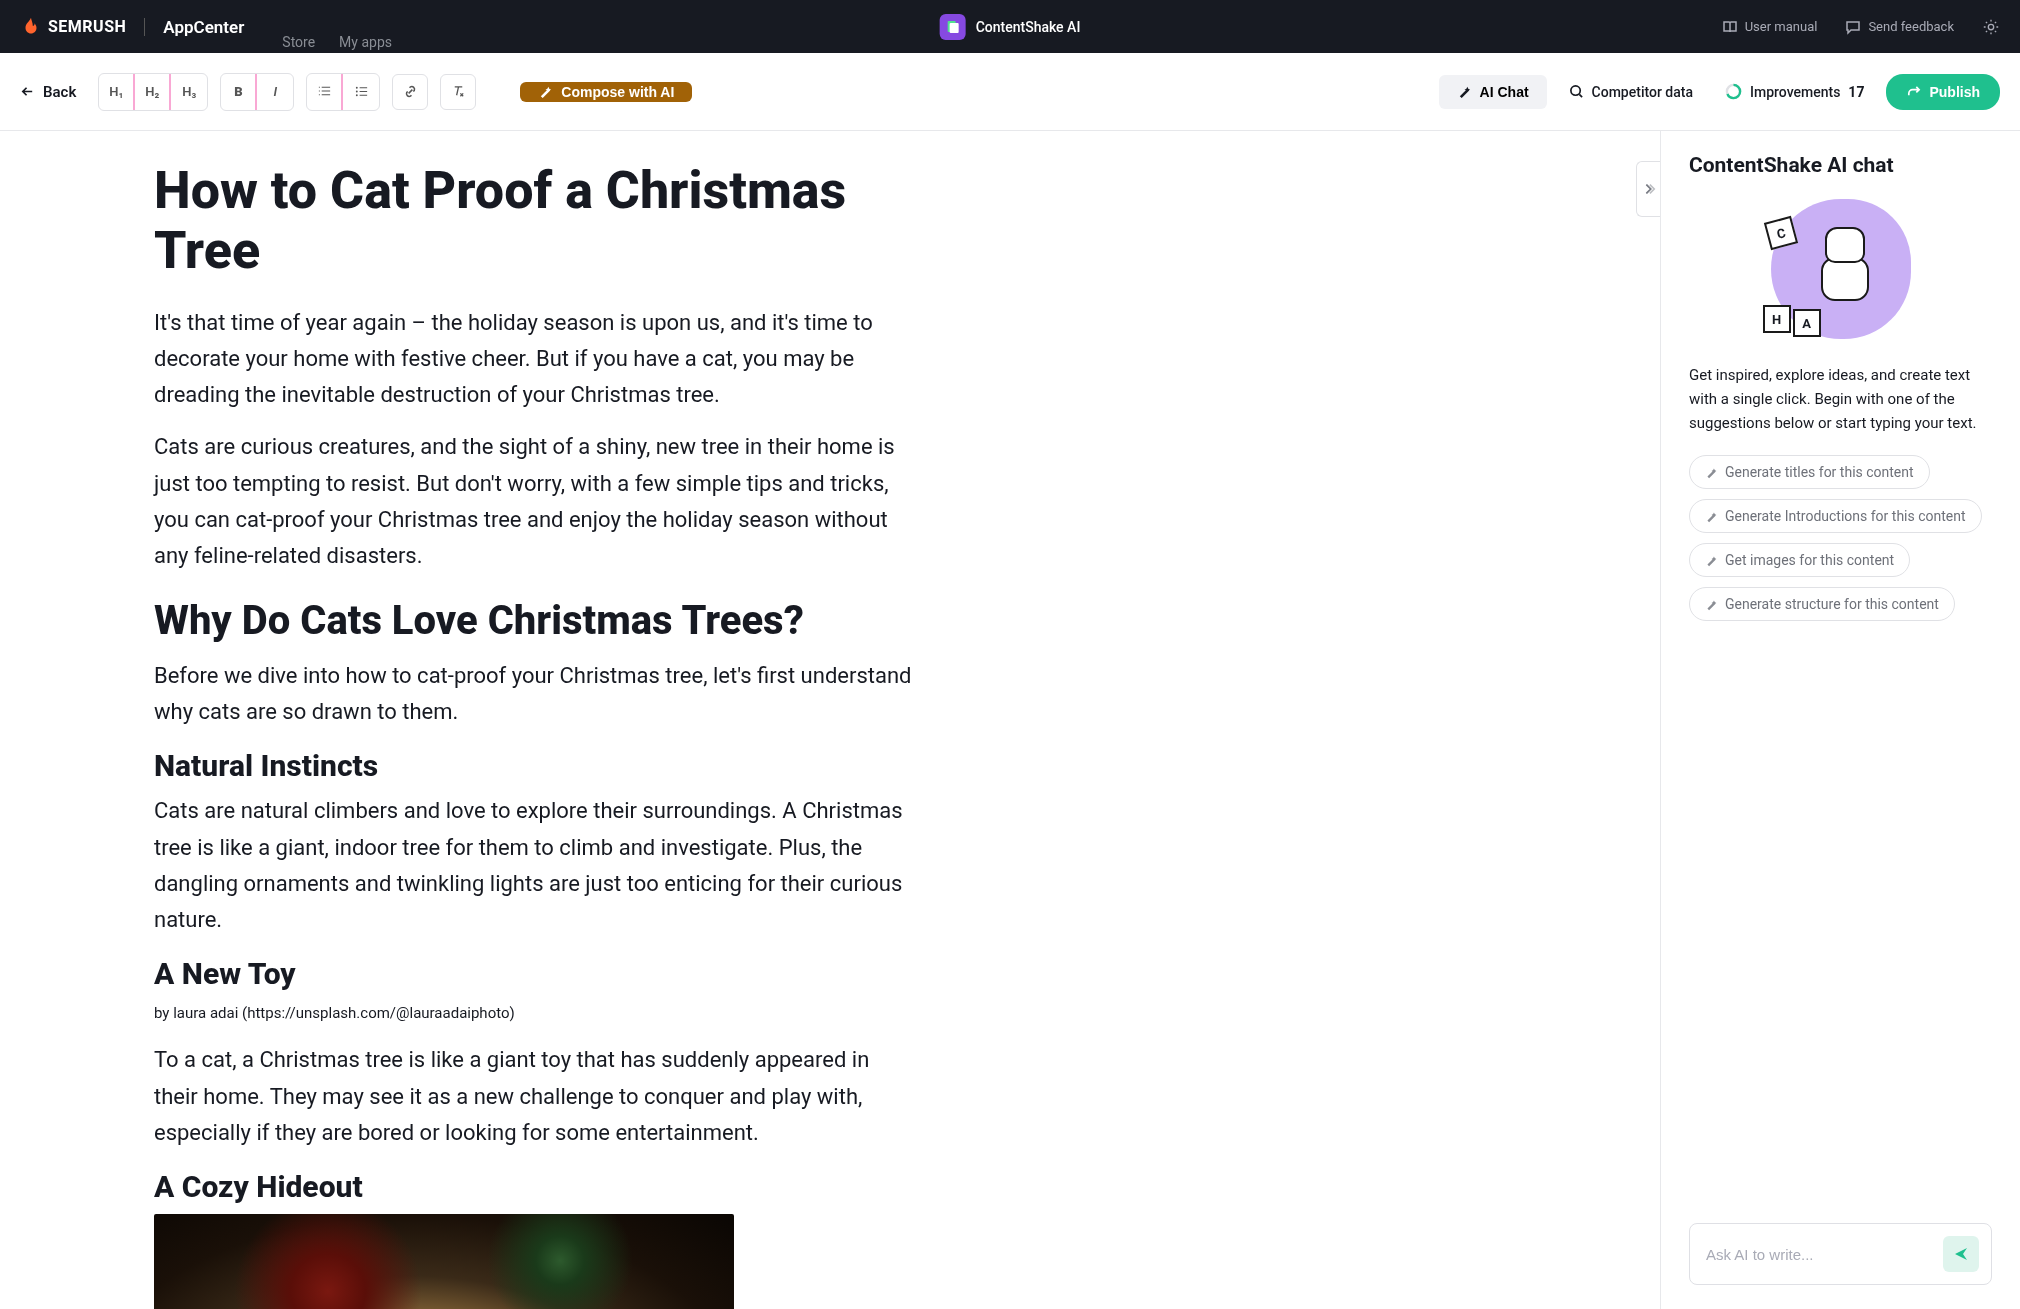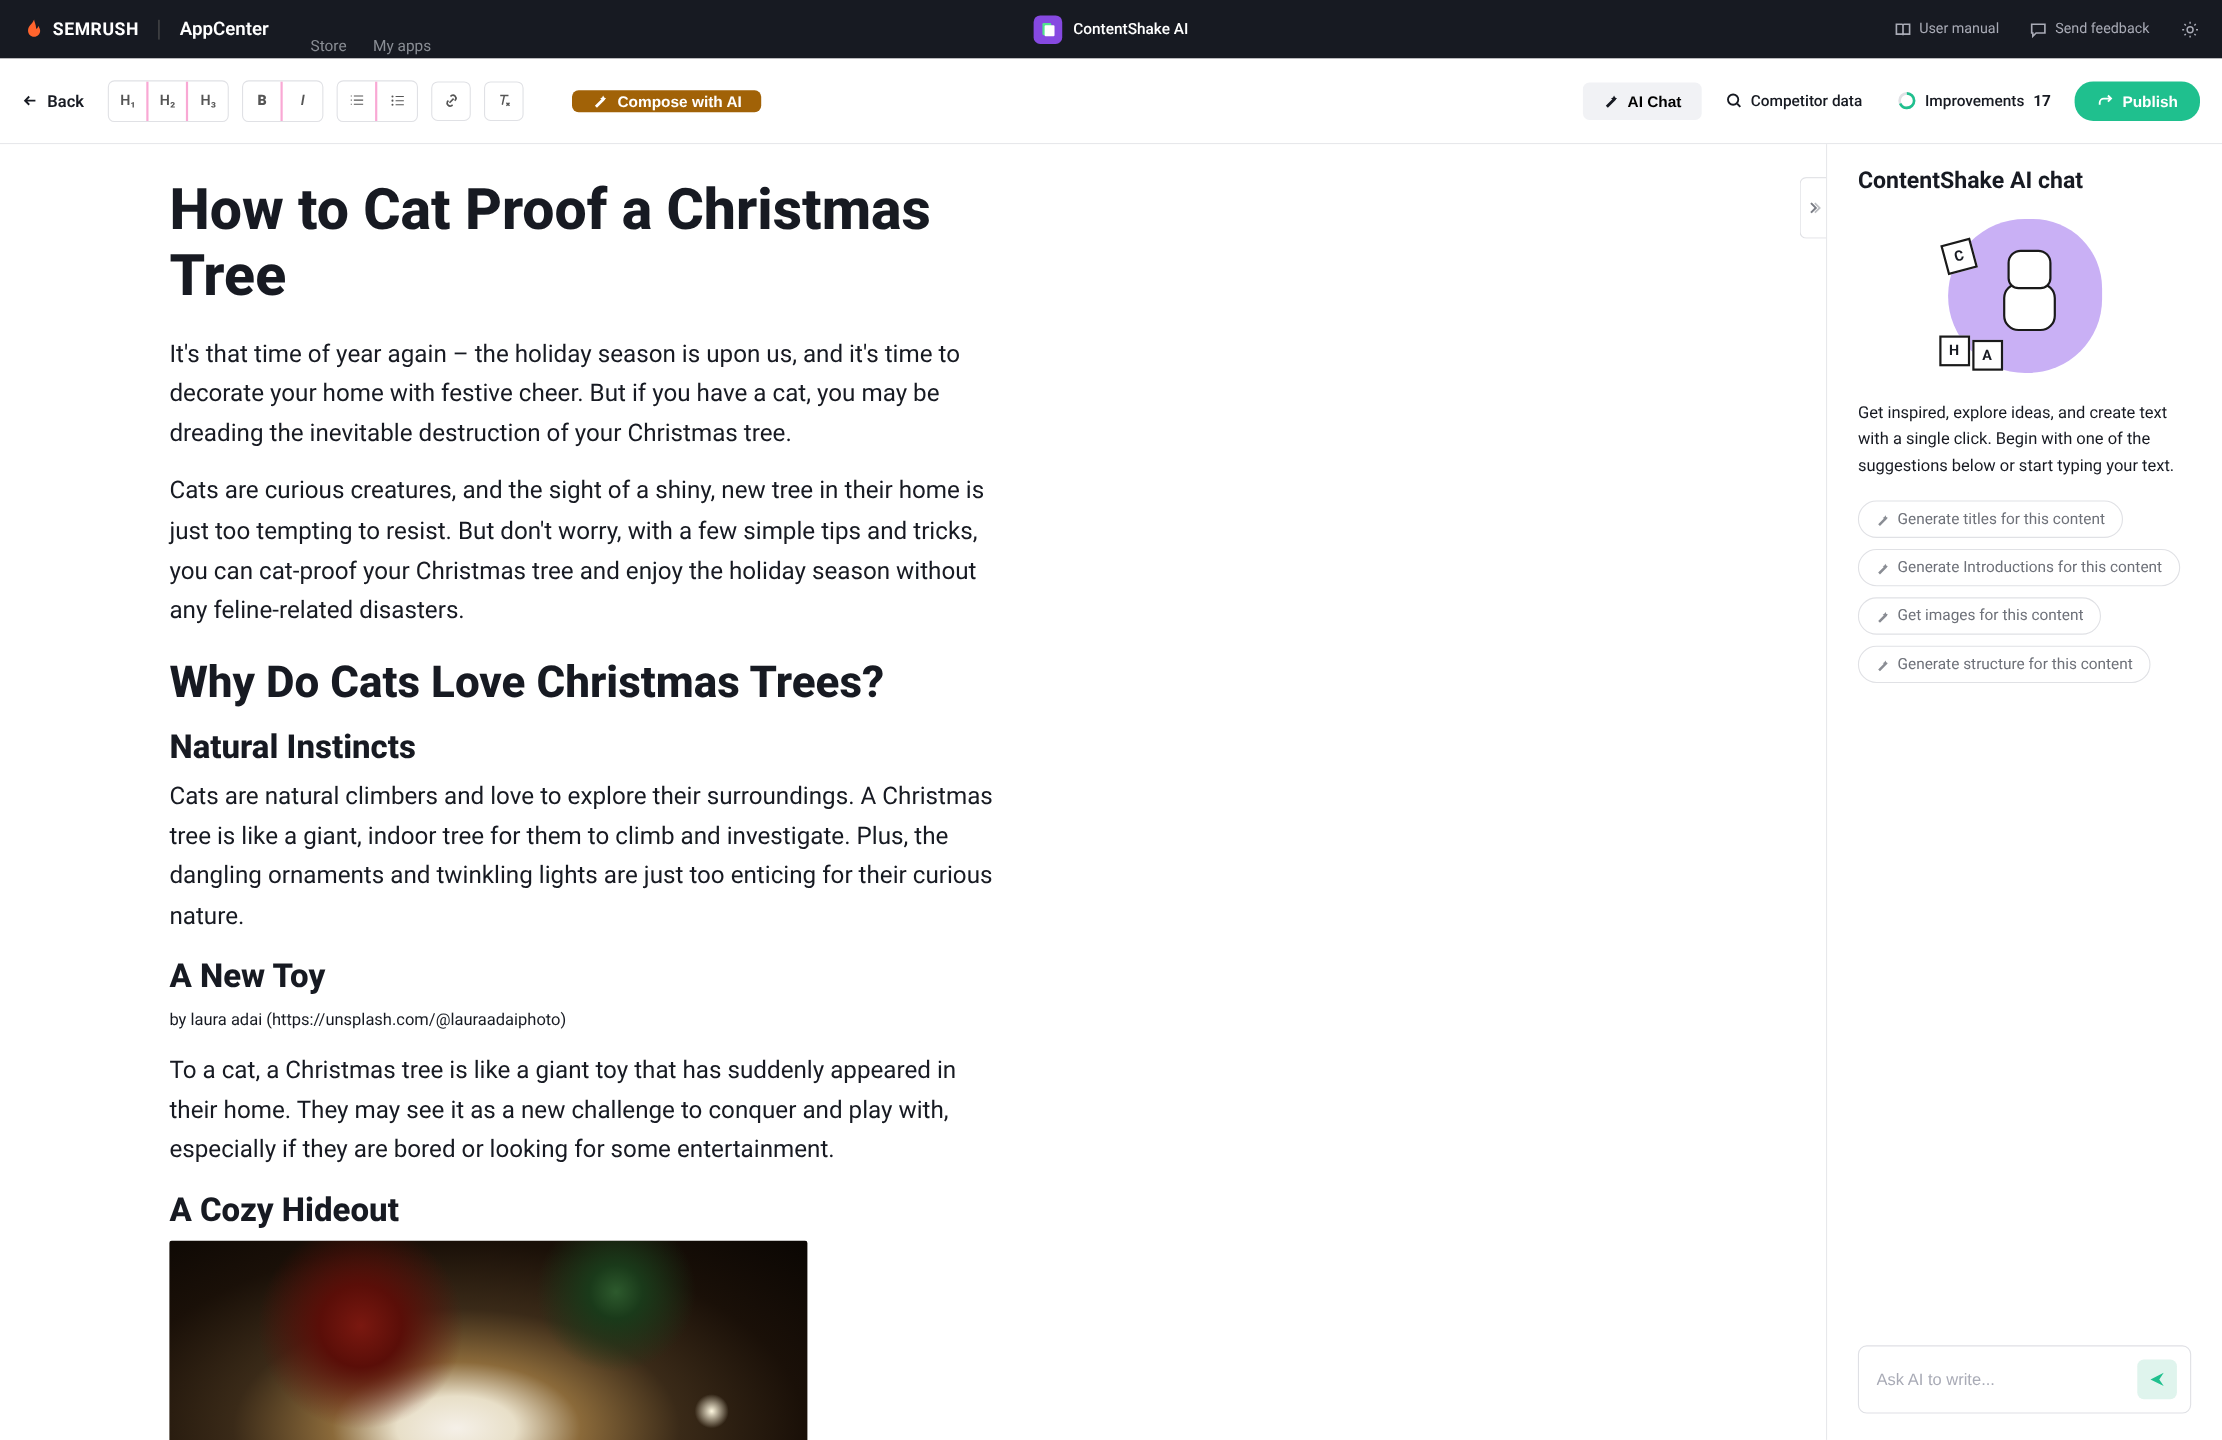--- a/index.html
+++ b/index.html
@@ -217,20 +217,21 @@
   </div>
 </div>
 
 <div class="main">
   <div class="editor-pane">
     <div class="editor-content">
       <h1>How to Cat Proof a Christmas Tree</h1>
       <p>It's that time of year again – the holiday season is upon us, and it's time to decorate your home with festive cheer. But if you have a cat, you may be dreading the inevitable destruction of your Christmas tree.</p>
       <p>Cats are curious creatures, and the sight of a shiny, new tree in their home is just too tempting to resist. But don't worry, with a few simple tips and tricks, you can cat-proof your Christmas tree and enjoy the holiday season without any feline-related disasters.</p>
       <h2>Why Do Cats Love Christmas Trees?</h2>
+      <p>Before we dive into how to cat-proof your Christmas tree, let's first understand why cats are so drawn to them.</p>
       <h3>Natural Instincts</h3>
       <p>Cats are natural climbers and love to explore their surroundings. A Christmas tree is like a giant, indoor tree for them to climb and investigate. Plus, the dangling ornaments and twinkling lights are just too enticing for their curious nature.</p>
       <h3>A New Toy</h3>
       <p class="caption">by laura adai (https://unsplash.com/@lauraadaiphoto)</p>
       <p>To a cat, a Christmas tree is like a giant toy that has suddenly appeared in their home. They may see it as a new challenge to conquer and play with, especially if they are bored or looking for some entertainment.</p>
       <h3>A Cozy Hideout</h3>
       <div class="article-image"></div>
     </div>
   </div>
 

